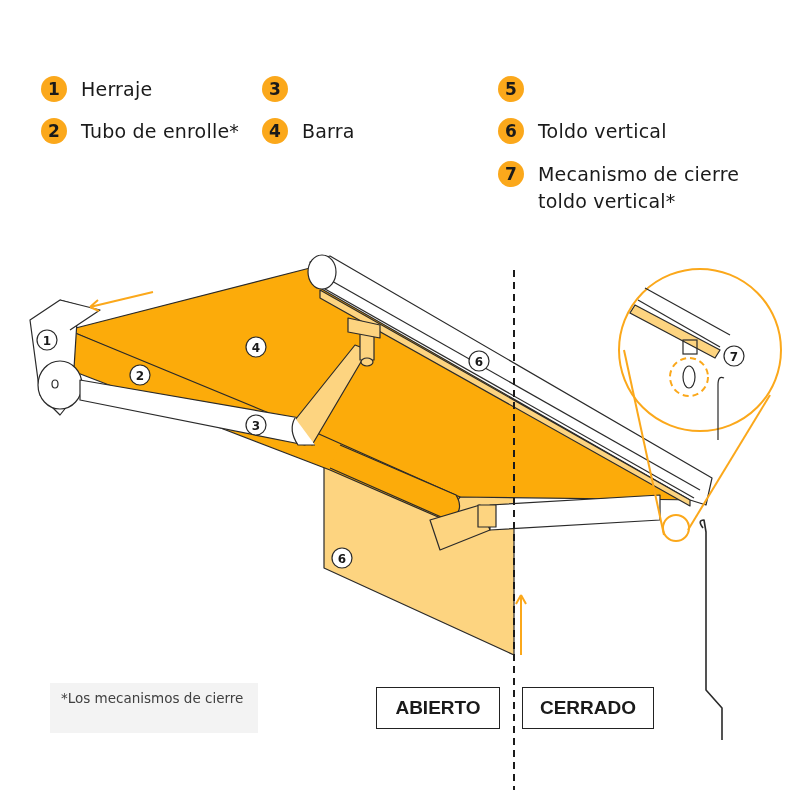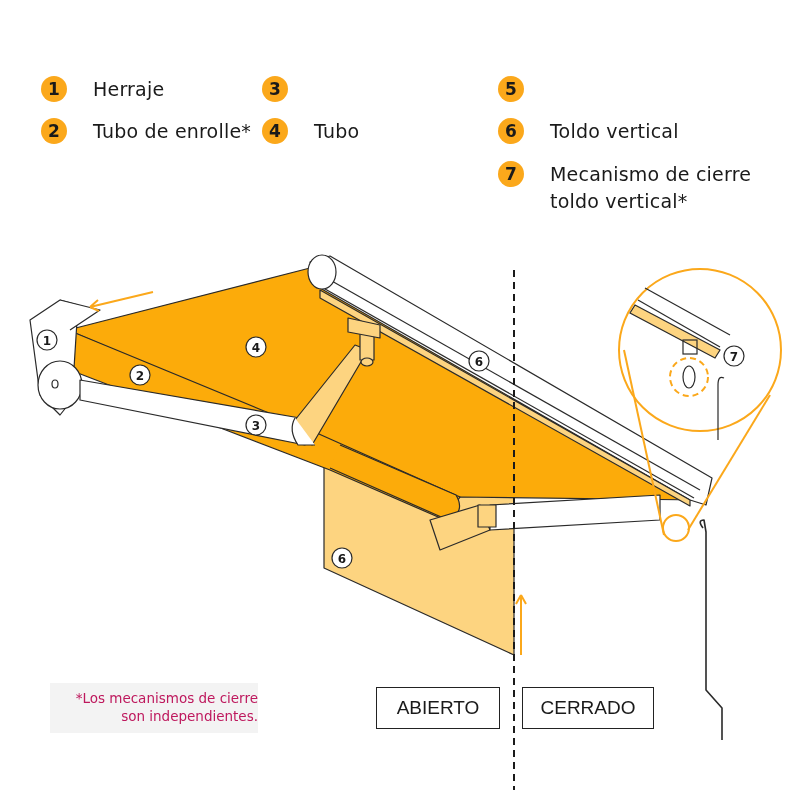--- a/index.html
+++ b/index.html
@@ -1,41 +1,41 @@
 <!DOCTYPE html>
 <html><head>
 <meta charset="utf-8">
 <style>
   html, body { margin:0; padding:0; background:#ffffff; }
   body { width:800px; height:800px; position:relative; overflow:hidden; font-family:"DejaVu Sans", sans-serif; color:#1a1a1a; }
   .legend-item { position:absolute; display:flex; align-items:flex-start; }
   .badge { width:26px; height:26px; border-radius:50%; background:#FBA81B; color:#1a1a1a; font-weight:bold; font-size:17px; display:flex; align-items:center; justify-content:center; flex-shrink:0; }
-  .legend-label { font-size:19px; margin-left:26px; line-height:27px; font-weight:500; letter-spacing:0.2px; }
-  .note { position:absolute; left:50px; top:683px; width:208px; height:50px; background:#f3f3f3; font-size:13.5px; line-height:18px; padding:6px 0 0 11px; box-sizing:border-box; color:#be185d;text-align:right; }
-  .state-box { position:absolute; top:687px; height:42px; border:1.5px solid #222; background:#fff; font-family:"Liberation Sans", sans-serif; font-weight:normal; font-size:19px; display:flex; align-items:center; justify-content:center; box-sizing:border-box; }
+  .legend-label { font-size:19px; margin-left:14px; line-height:27px; font-weight:500; letter-spacing:0.2px; }
+  .note { position:absolute; left:50px; top:683px; width:208px; height:50px; background:#f3f3f3; font-size:13.5px; line-height:18px; padding:6px 0 0 11px; box-sizing:border-box; color:#404040; }
+  .state-box { position:absolute; top:687px; height:42px; border:1.5px solid #222; background:#fff; font-family:"Liberation Sans", sans-serif; font-weight:bold; font-size:19px; display:flex; align-items:center; justify-content:center; box-sizing:border-box; }
   svg.diagram { position:absolute; left:0; top:0; }
   .callout text { font-family:"DejaVu Sans", sans-serif; font-size:12px; font-weight:bold; }
 </style>
 </head>
 <body>
 
 <div class="legend-item" style="left:41px;top:76px;">
   <div class="badge">1</div>
   <div class="legend-label">Herraje</div>
 </div>
 <div class="legend-item" style="left:41px;top:118px;">
   <div class="badge">2</div>
   <div class="legend-label">Tubo de enrolle*</div>
 </div>
 <div class="legend-item" style="left:262px;top:76px;">
   <div class="badge">3</div>
 </div>
 <div class="legend-item" style="left:262px;top:118px;">
   <div class="badge">4</div>
-  <div class="legend-label">Tubo</div>
+  <div class="legend-label">Barra</div>
 </div>
 <div class="legend-item" style="left:498px;top:76px;">
   <div class="badge">5</div>
 </div>
 <div class="legend-item" style="left:498px;top:118px;">
   <div class="badge">6</div>
   <div class="legend-label">Toldo vertical</div>
 </div>
 <div class="legend-item" style="left:498px;top:161px;">
   <div class="badge">7</div>
@@ -117,17 +117,16 @@
     <text x="479" y="365.5" text-anchor="middle" fill="#1a1a1a" stroke="none">6</text>
     <circle cx="342" cy="558" r="10" fill="#ffffff"></circle>
     <text x="342" y="562.5" text-anchor="middle" fill="#1a1a1a" stroke="none">6</text>
     <circle cx="734" cy="356" r="10" fill="#ffffff"></circle>
     <text x="734" y="360.5" text-anchor="middle" fill="#1a1a1a" stroke="none">7</text>
   </g>
 </svg>
 
 <div class="note">
   <div>*Los mecanismos de cierre</div>
-  <div>son independientes.</div>
 </div>
 
 <div class="state-box" style="left:376px;width:124px;">ABIERTO</div>
 <div class="state-box" style="left:522px;width:132px;">CERRADO</div>
 
 </body></html>

